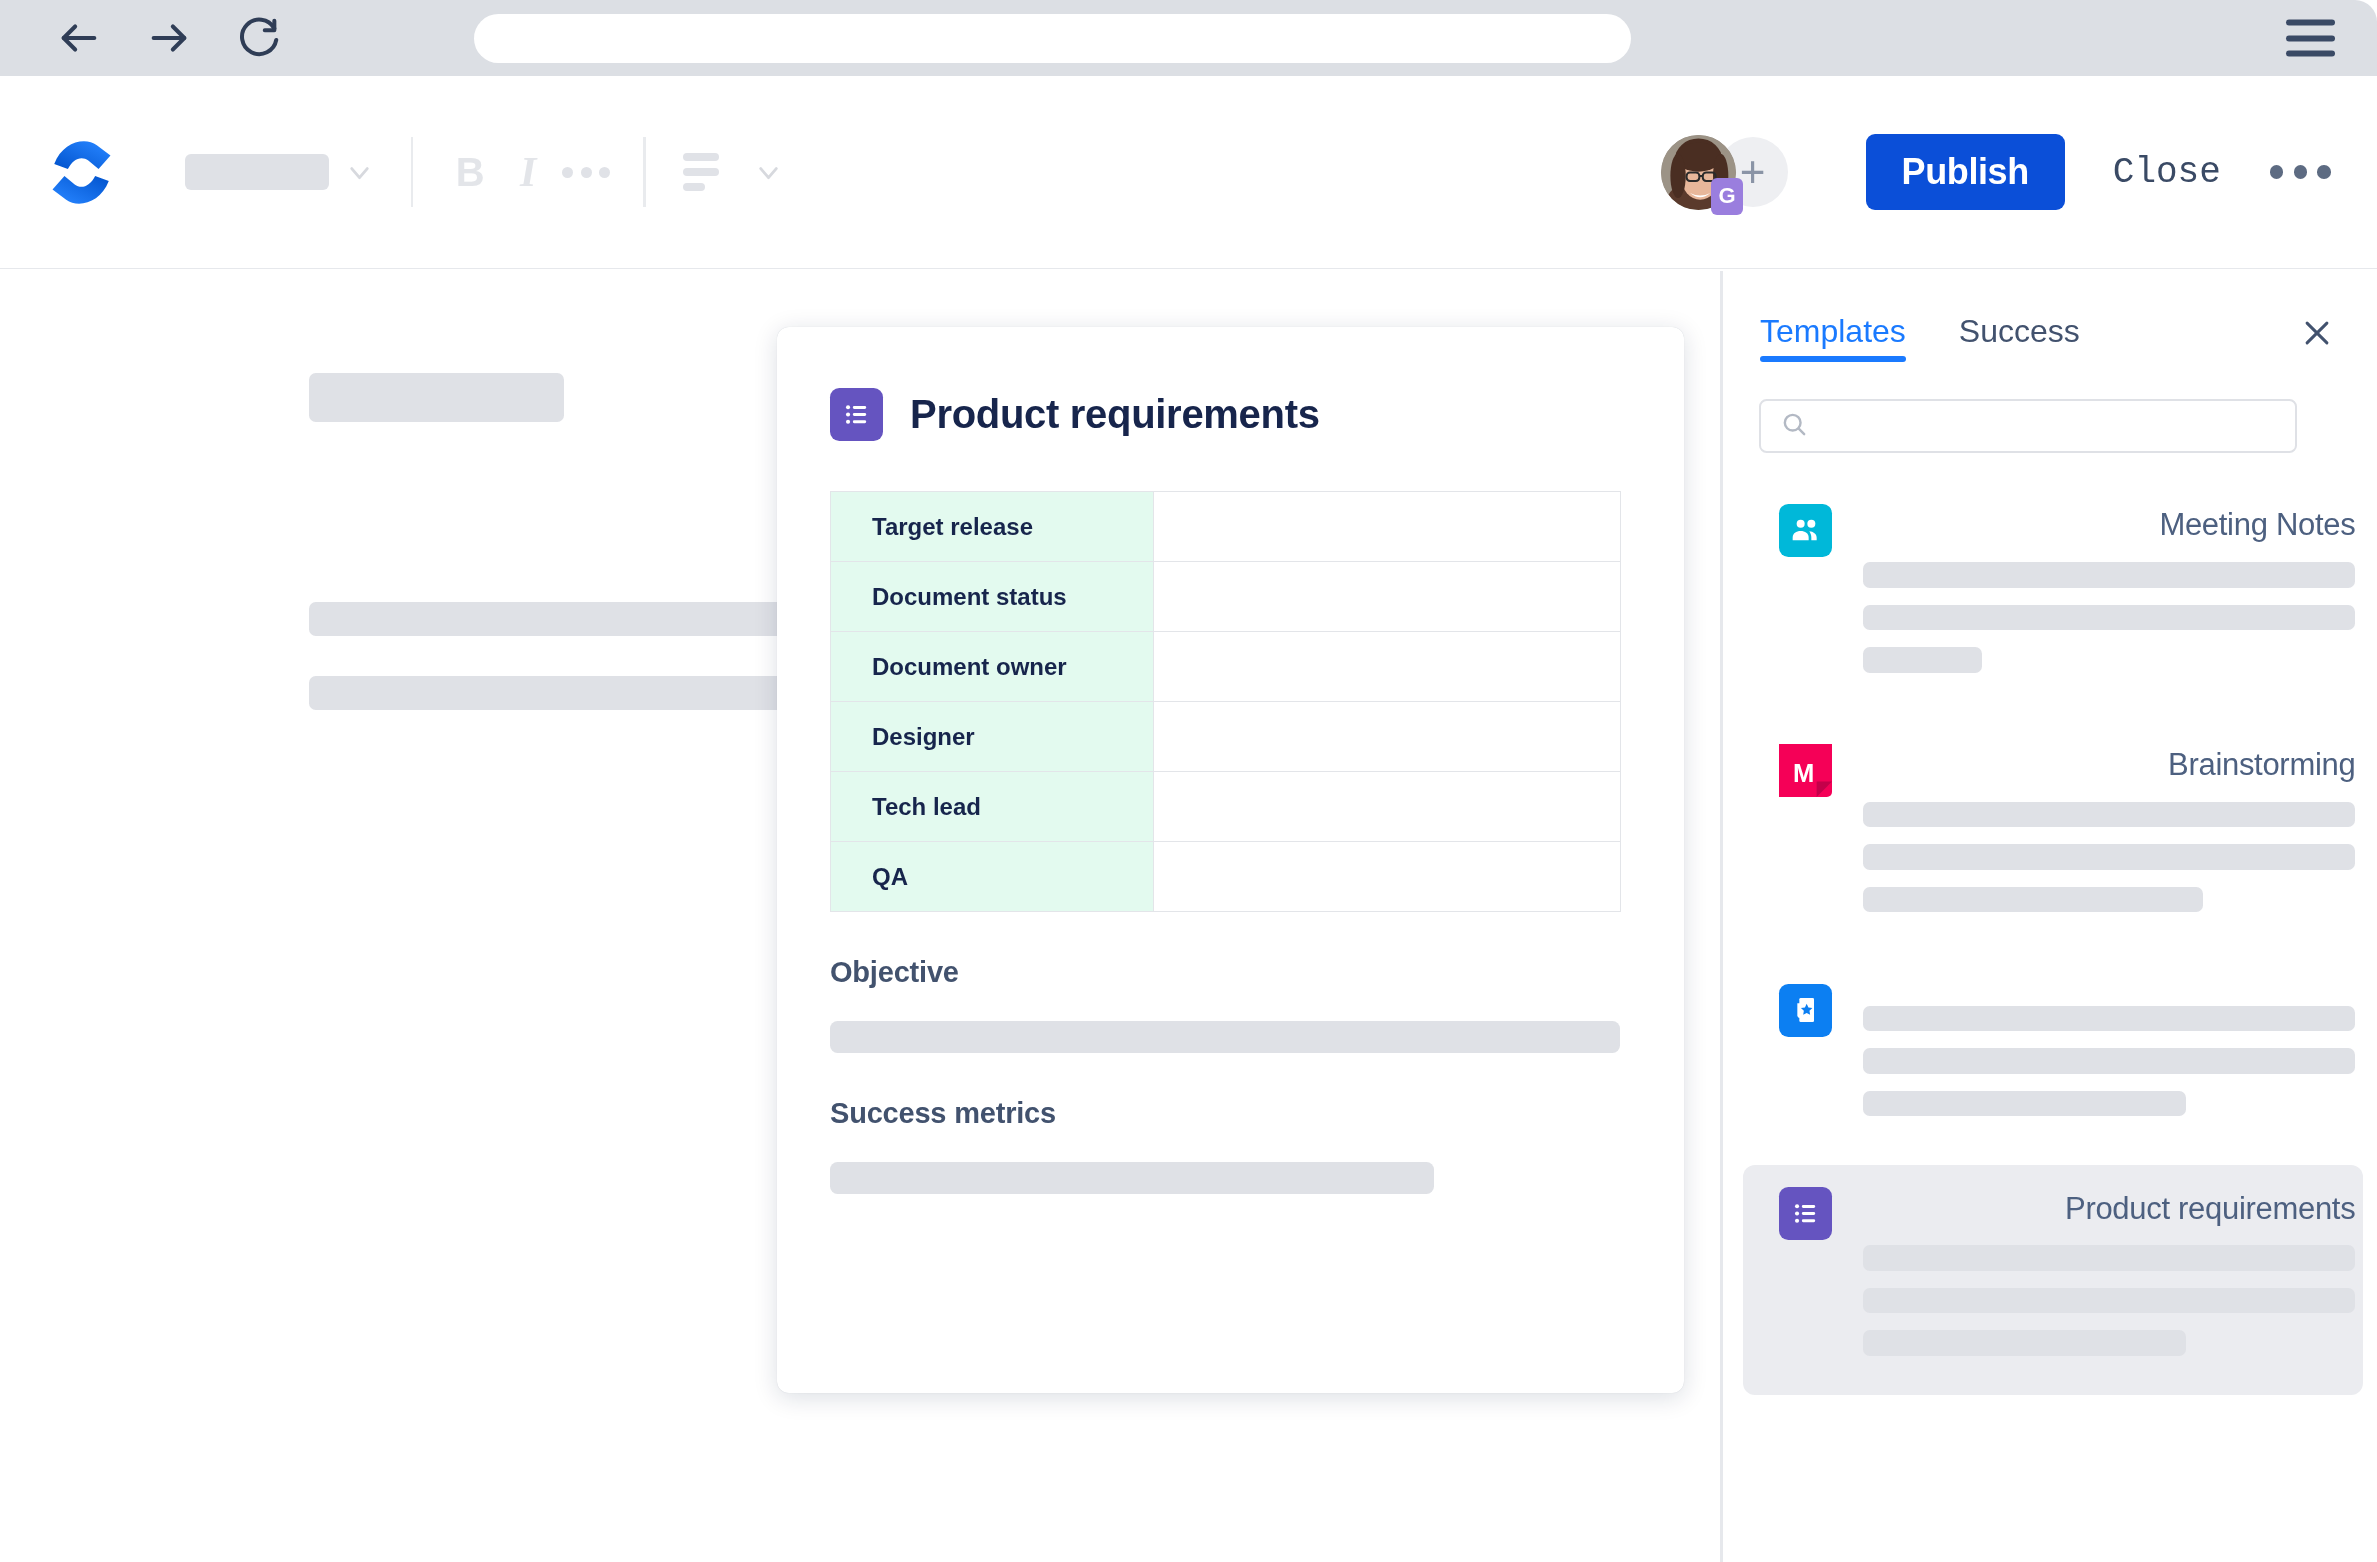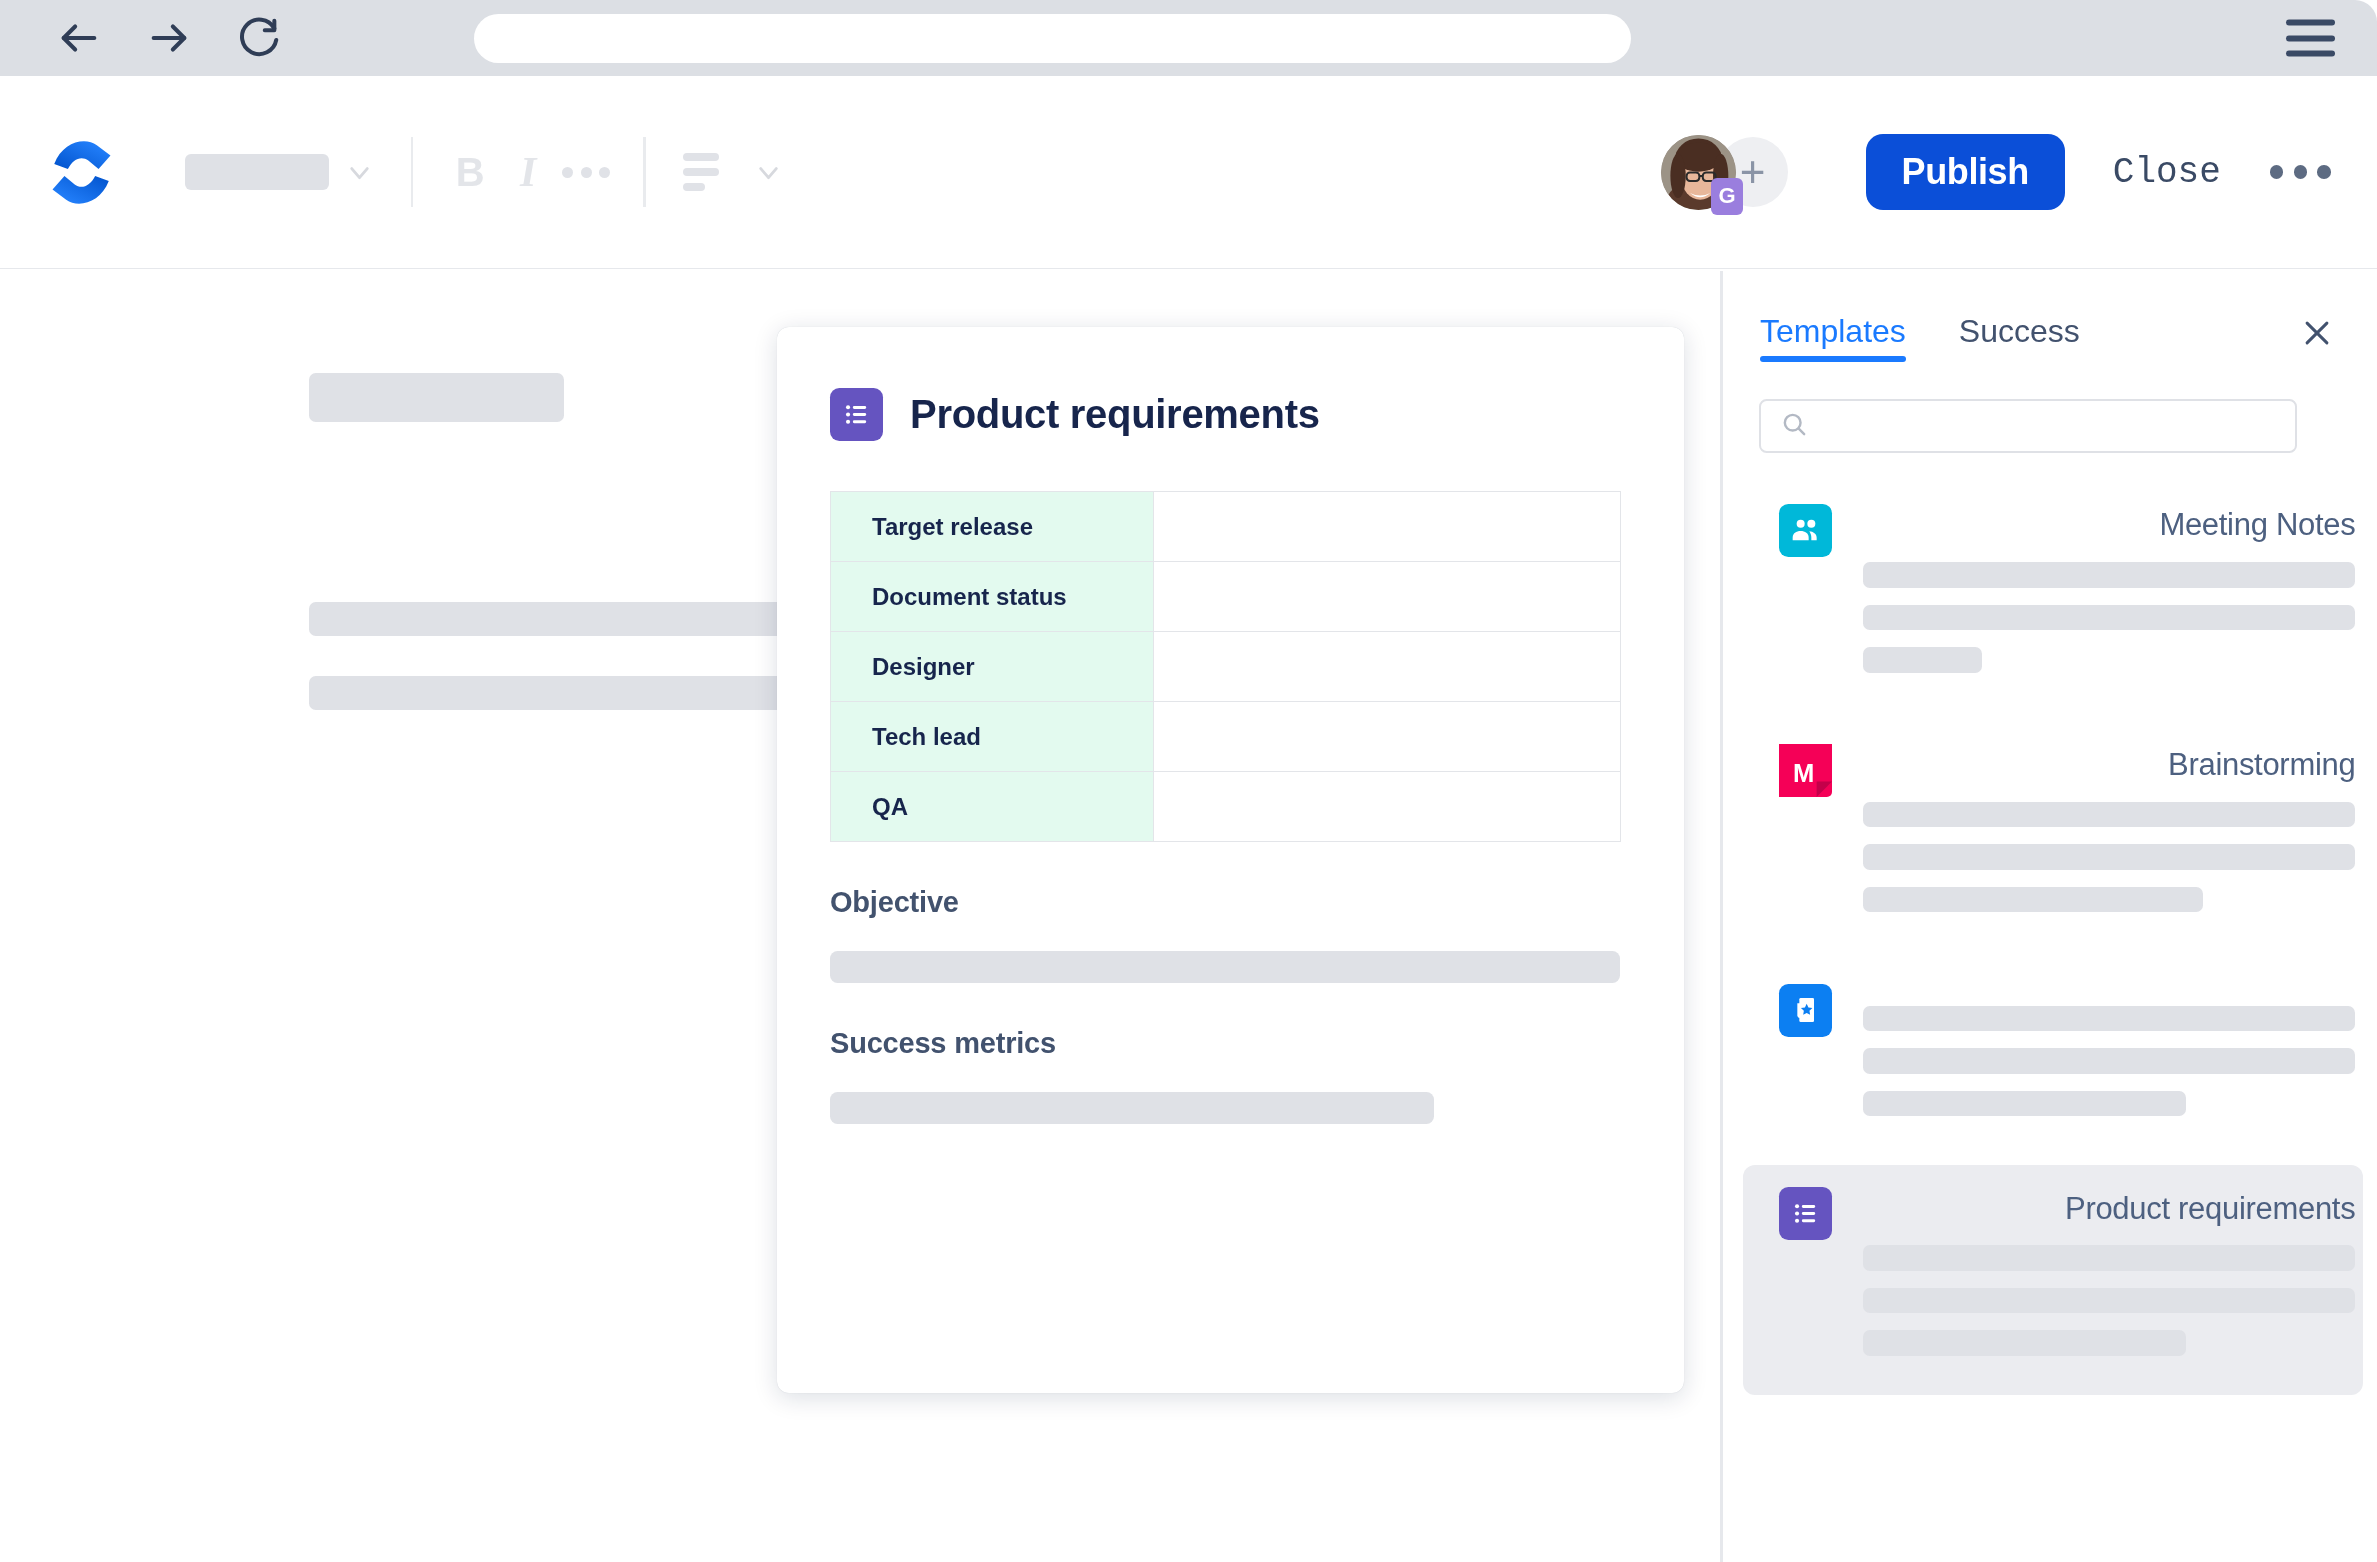--- a/index.html
+++ b/index.html
@@ -95,21 +95,21 @@
   .avatar-add {
     width: 70px; height: 70px; border-radius: 50%;
     background: #eeeff2; margin-left: -18.7px;
     display: flex; align-items: center; justify-content: center;
     color: #8a94a6; font-size: 44px; font-weight: 300; line-height: 1;
     z-index: 1; cursor: pointer;
   }
   .btn-publish {
     background: #0b4fd8; color: #ffffff;
     font-size: 36px; font-weight: 700;
-    padding: 17px 36px; border: none; border-radius: 17px;
+    padding: 17px 36px; border: none; border-radius: 9px;
     cursor: pointer; font-family: "Liberation Sans", sans-serif;
     letter-spacing: -0.4px;
   }
   .btn-close {
     background: none; border: none; color: #3a4a65;
     font-size: 36px; font-weight: 400; margin-left: 48px;
     cursor: pointer; font-family: Liberation Mono, monospace;
   }
   .more-dots { display: flex; gap: 10.2px; margin-left: 49px; cursor: pointer; }
   .more-dots i { width: 13.6px; height: 13.6px; border-radius: 50%; background: #5d6b82; display: block; }
@@ -364,20 +364,24 @@
           <tbody>
             <tr>
               <td class="lbl">Target release</td>
               <td class="val"></td>
             </tr>
             <tr>
               <td class="lbl">Document status</td>
               <td class="val"></td>
             </tr>
             <tr>
+              <td class="lbl">Document owner</td>
+              <td class="val"></td>
+            </tr>
+            <tr>
               <td class="lbl">Designer</td>
               <td class="val"></td>
             </tr>
             <tr>
               <td class="lbl">Tech lead</td>
               <td class="val"></td>
             </tr>
             <tr>
               <td class="lbl">QA</td>
               <td class="val"></td>

